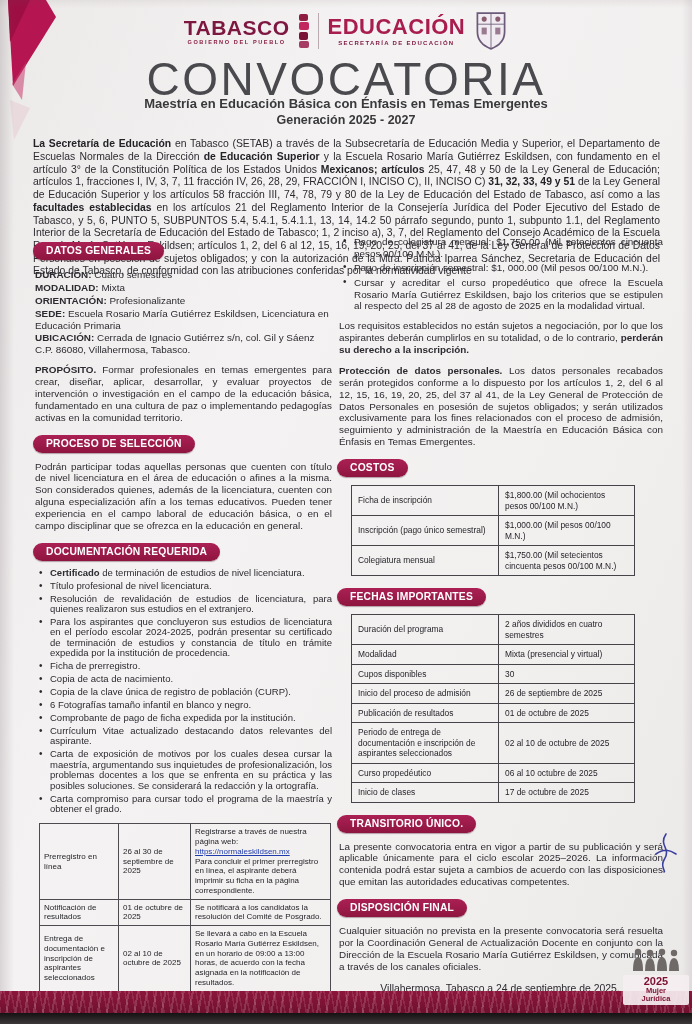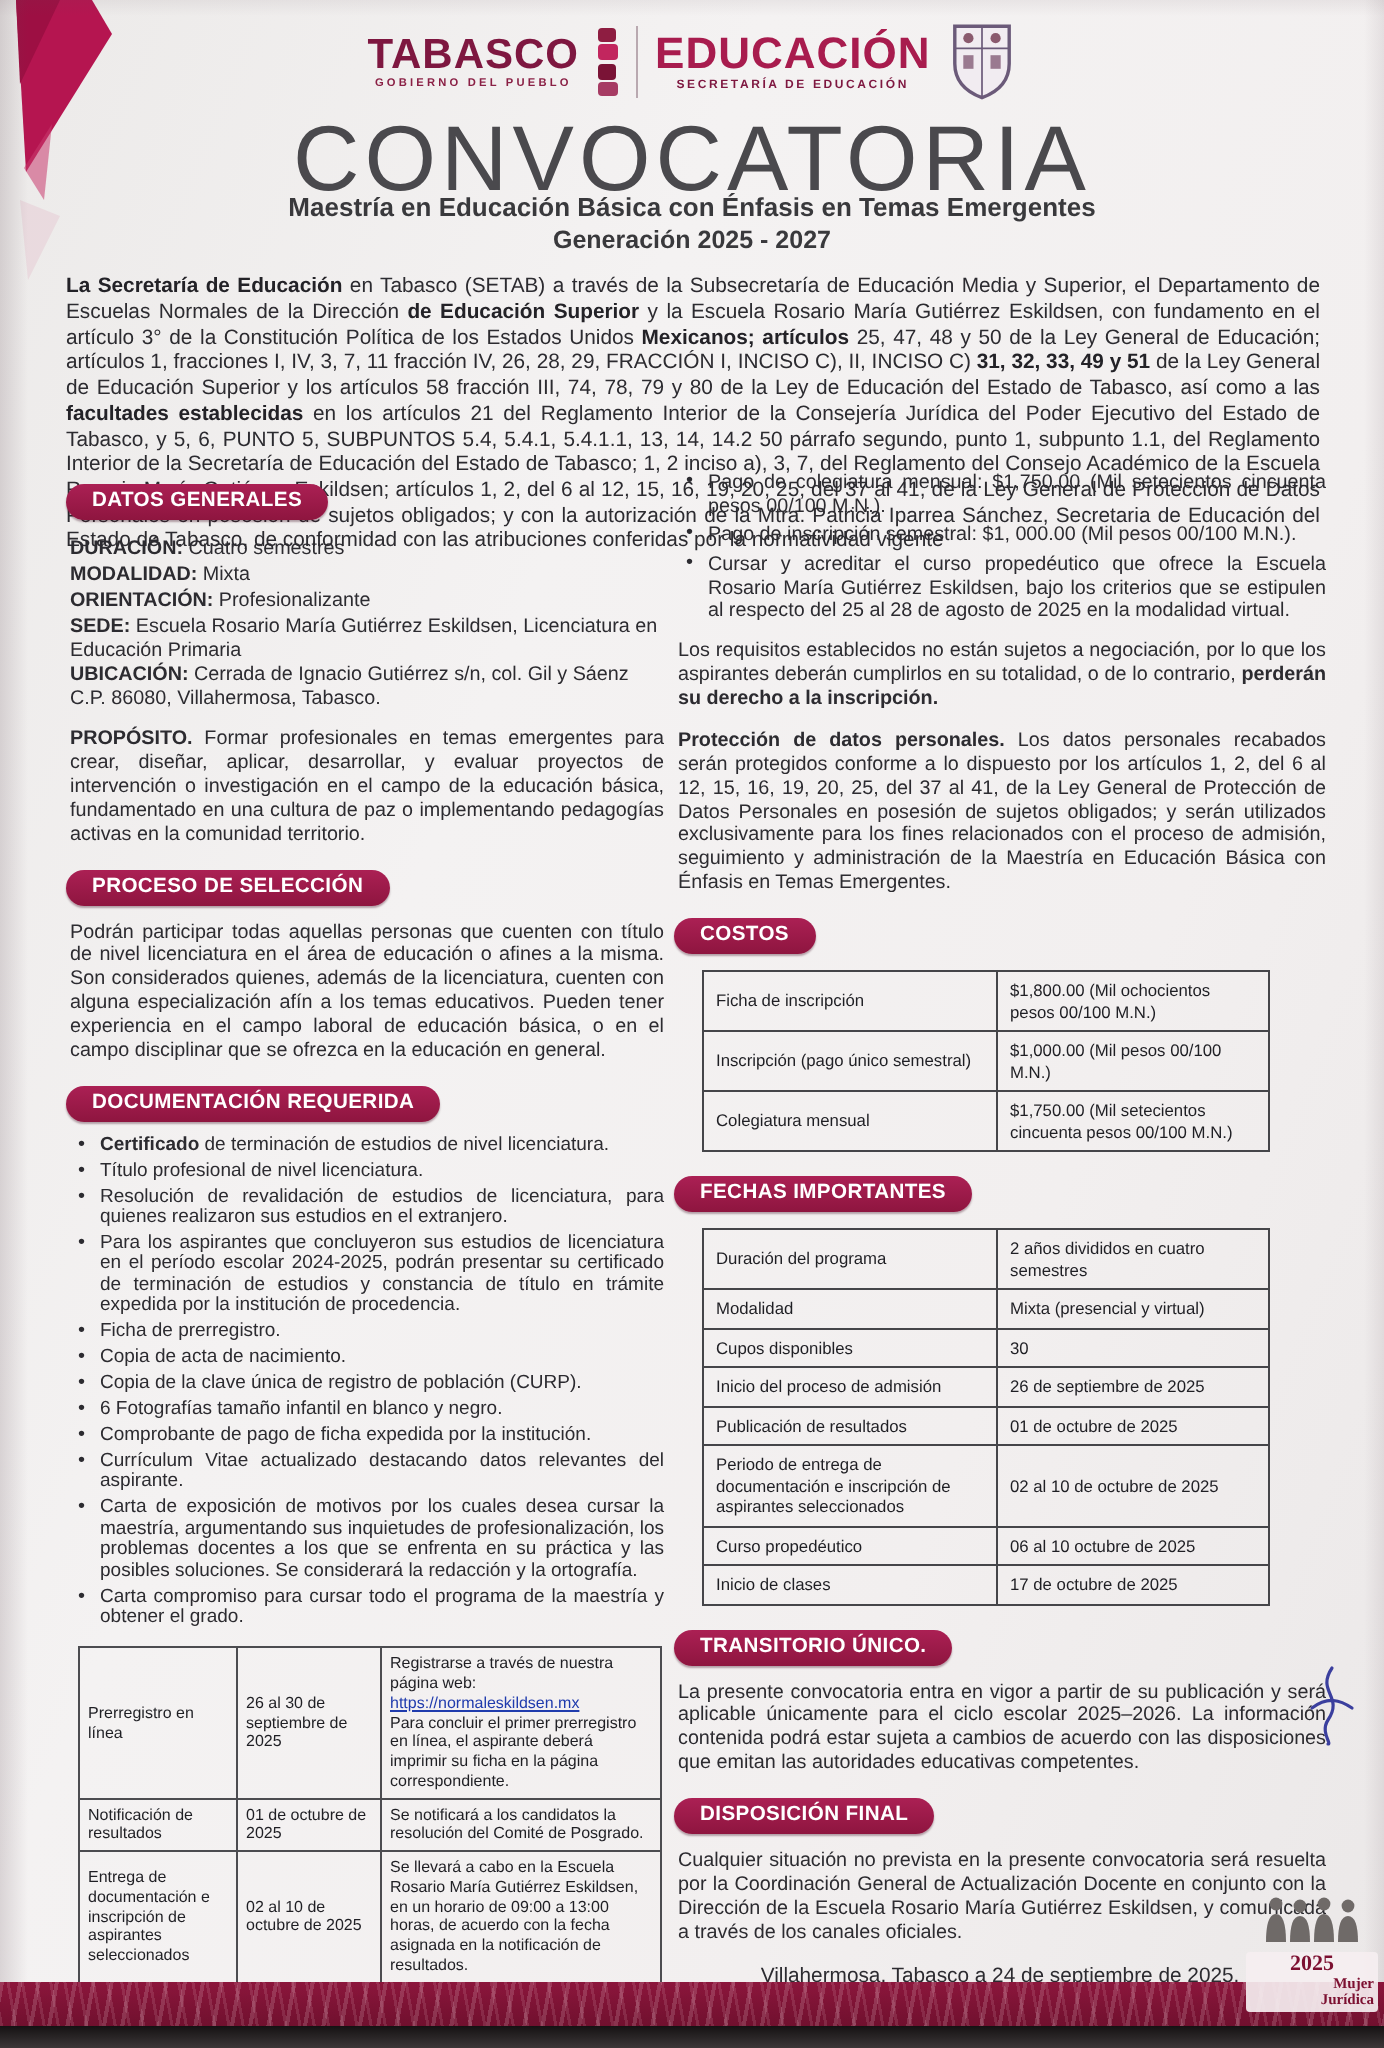--- a/index.html
+++ b/index.html
@@ -79,23 +79,23 @@
   
   .band{
     position:absolute;left:0;top:991px;width:692px;height:22px;
     background:
       repeating-linear-gradient(100deg,rgba(255,235,240,.16) 0 2px,rgba(255,235,240,0) 2px 9px),
       repeating-linear-gradient(80deg,rgba(255,220,230,.12) 0 1.5px,rgba(255,220,230,0) 1.5px 7px),
       linear-gradient(180deg,#8c163c,#70102e);
   }
   .darkstrip{position:absolute;left:0;top:1013px;width:692px;height:11px;background:linear-gradient(180deg,#151213,#3c3738);}
   .mujer{position:absolute;right:3px;top:947px;width:66px;text-align:center;}
-  .mujer .chip{background:rgba(245,238,240,.92);border-radius:2px;padding:1px 2px 2px;font-family:Liberation Serif, serif;}
+  .mujer .chip{background:rgba(245,238,240,.92);border-radius:2px;padding:1px 2px 2px;}
   .mujer .yr{font-size:11px;font-weight:bold;color:#7c1031;line-height:1;}
-  .mujer .ln{font-size:7.5px;font-weight:bold;color:#7c1031;line-height:1.05;text-align:right;}
+  .mujer .ln{font-size:7.5px;font-weight:bold;color:#7c1031;line-height:1.05;}
   .inkmark{position:absolute;}
 </style>
 </head>
 <body>
 
 <div class="paper">
 
   <svg class="ribbon" viewBox="0 0 90 150">
     <polygon points="8,0 46,0 56,17 13,86" fill="#b51550"></polygon>
     <polygon points="8,0 30,0 10,42" fill="#9d0f43"></polygon>

